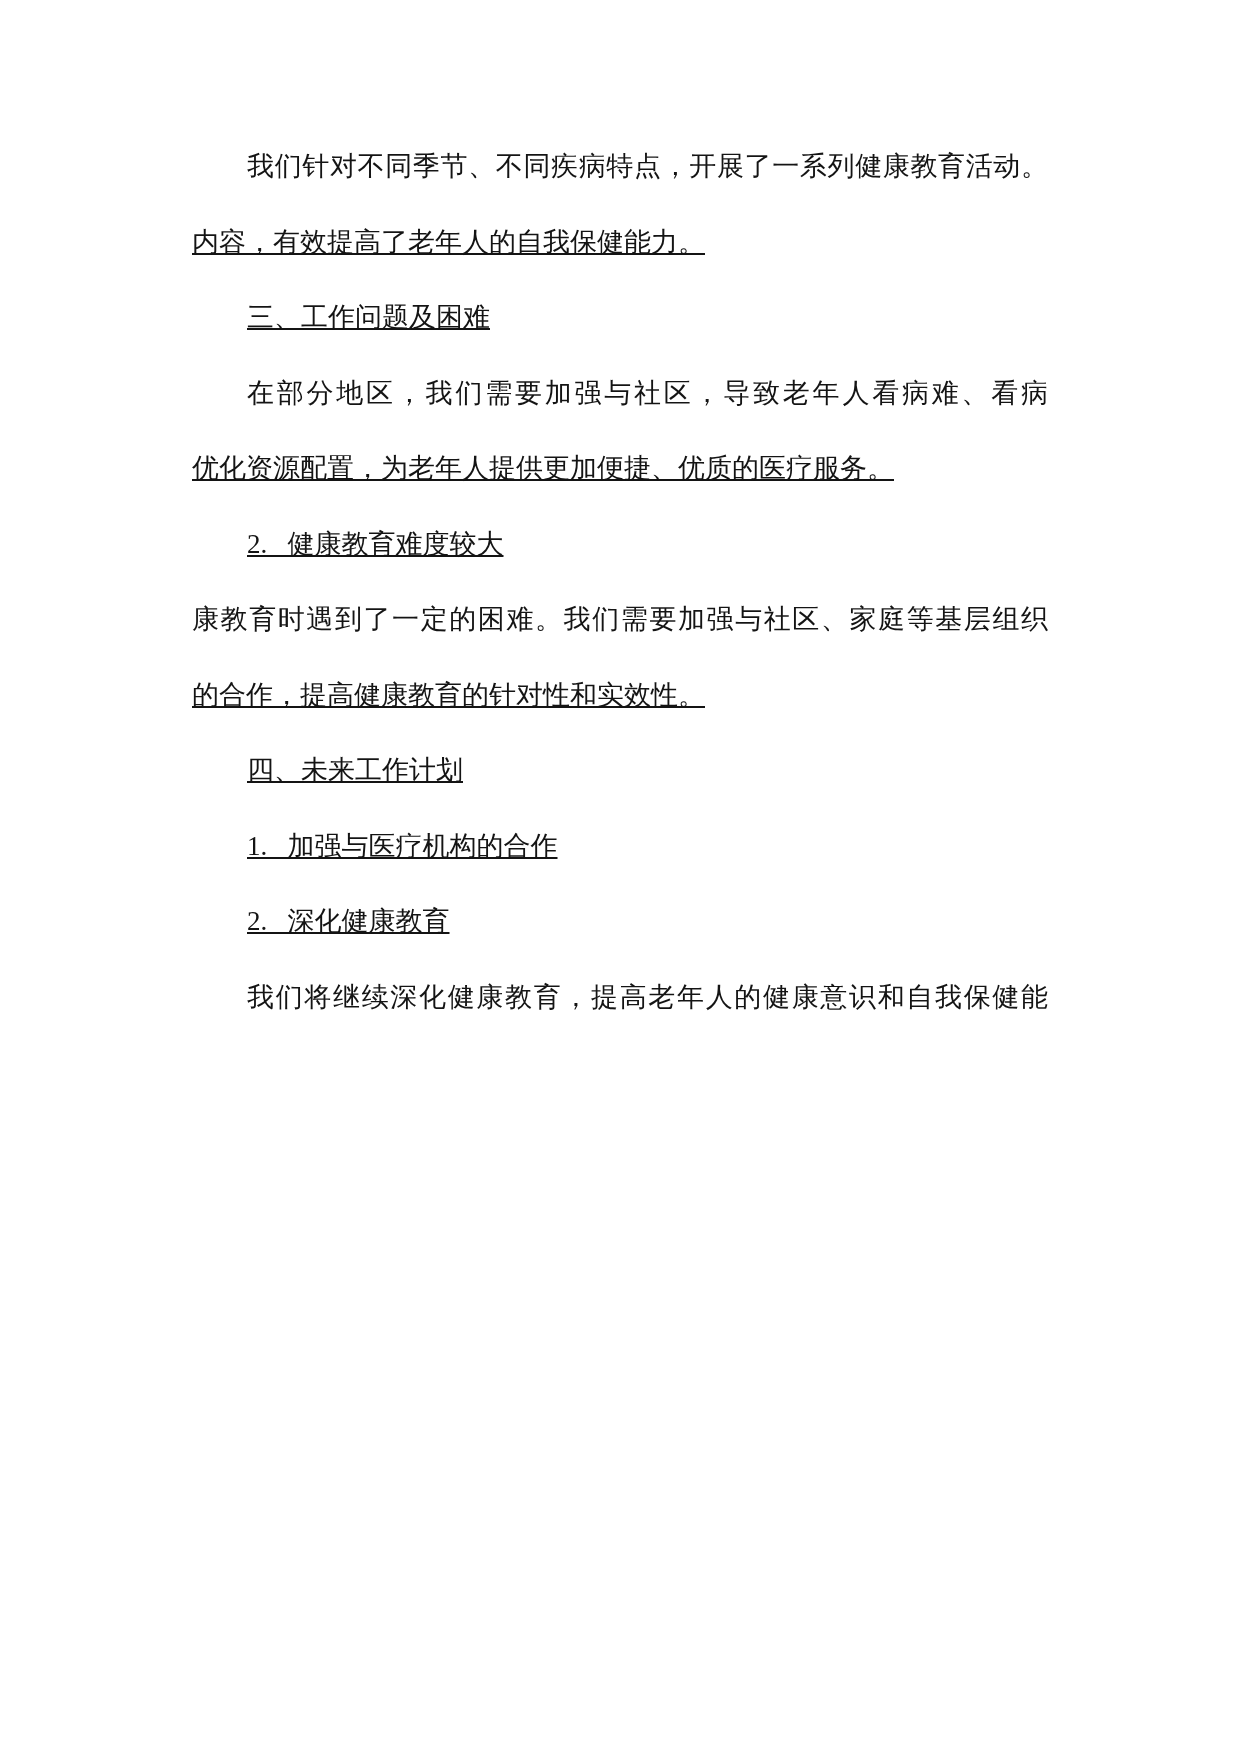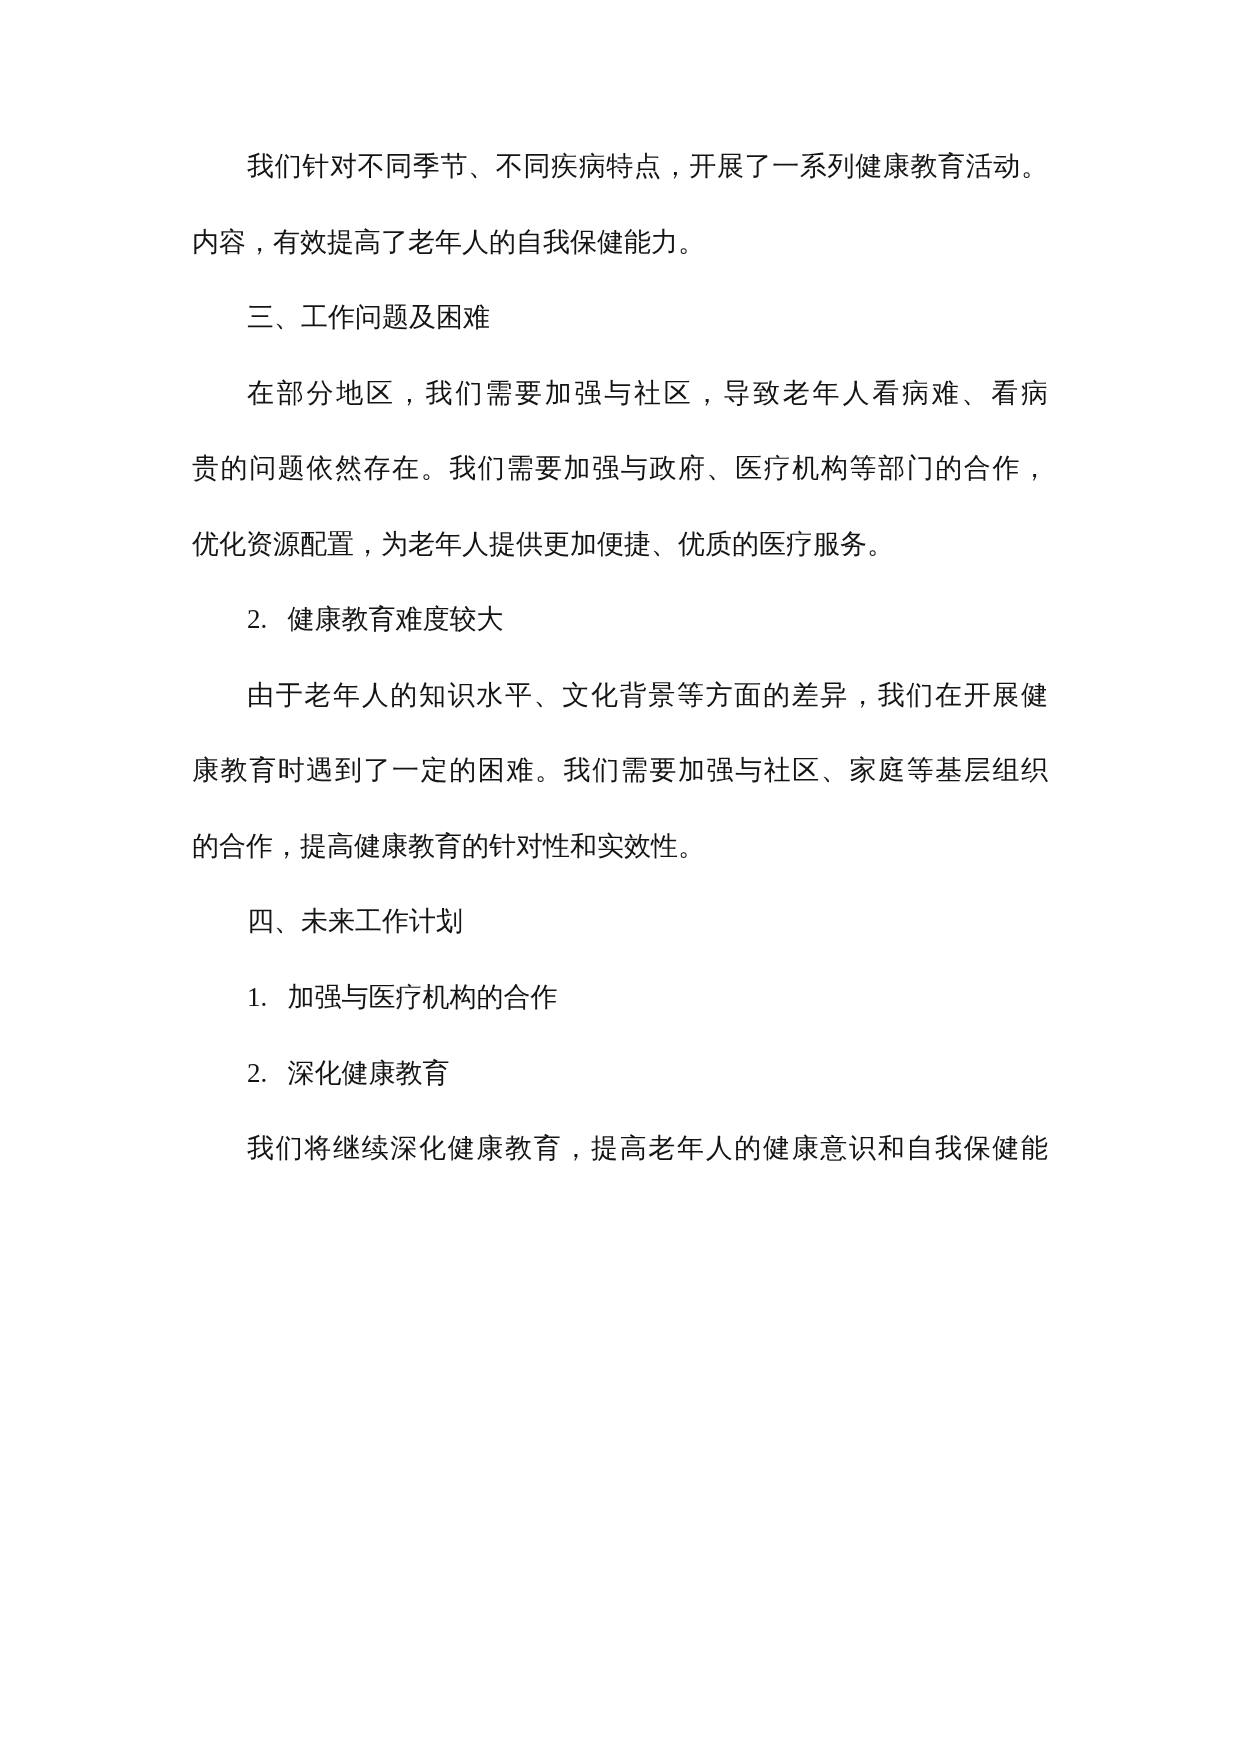--- a/index.html
+++ b/index.html
@@ -28,47 +28,46 @@
     height: 75.56px;
     line-height: 75.56px;
     text-align: left;
   }
   .line.justify {
     text-align: justify;
     text-align-last: justify;
   }
   .line.plain {
     white-space: pre; 
+    text-decoration: underline;
   }
   .line.indent {
     text-indent: 55px; 
   }
 </style>
 </head>
 <body>
 
 <div class="page" style="background: rgb(255, 255, 255);">
   <div class="content" id="doc-body" style="color: rgb(20, 20, 20);">
       <div class="paragraph body">
         <div class="line indent justify">我们针对不同季节、不同疾病特点，开展了一系列健康教育活动。</div>
         <div class="line plain">内容，有效提高了老年人的自我保健能力。</div>
       </div>
       <div class="paragraph heading">
         <div class="line indent plain">三、工作问题及困难</div>
       </div>
       <div class="paragraph body">
         <div class="line indent justify">在部分地区，我们需要加强与社区，导致老年人看病难、看病</div>
-        <div class="line justify">贵的问题依然存在。我们需要加强与政府、医疗机构等部门的合作，</div>
         <div class="line plain">优化资源配置，为老年人提供更加便捷、优质的医疗服务。</div>
       </div>
       <div class="paragraph numbered-heading">
         <div class="line indent plain">2.   健康教育难度较大</div>
       </div>
       <div class="paragraph body">
-        <div class="line indent justify">由于老年人的知识水平、文化背景等方面的差异，我们在开展健</div>
         <div class="line justify">康教育时遇到了一定的困难。我们需要加强与社区、家庭等基层组织</div>
         <div class="line plain">的合作，提高健康教育的针对性和实效性。</div>
       </div>
       <div class="paragraph heading">
         <div class="line indent plain">四、未来工作计划</div>
       </div>
       <div class="paragraph numbered-heading">
         <div class="line indent plain">1.   加强与医疗机构的合作</div>
       </div>
       <div class="paragraph numbered-heading">

